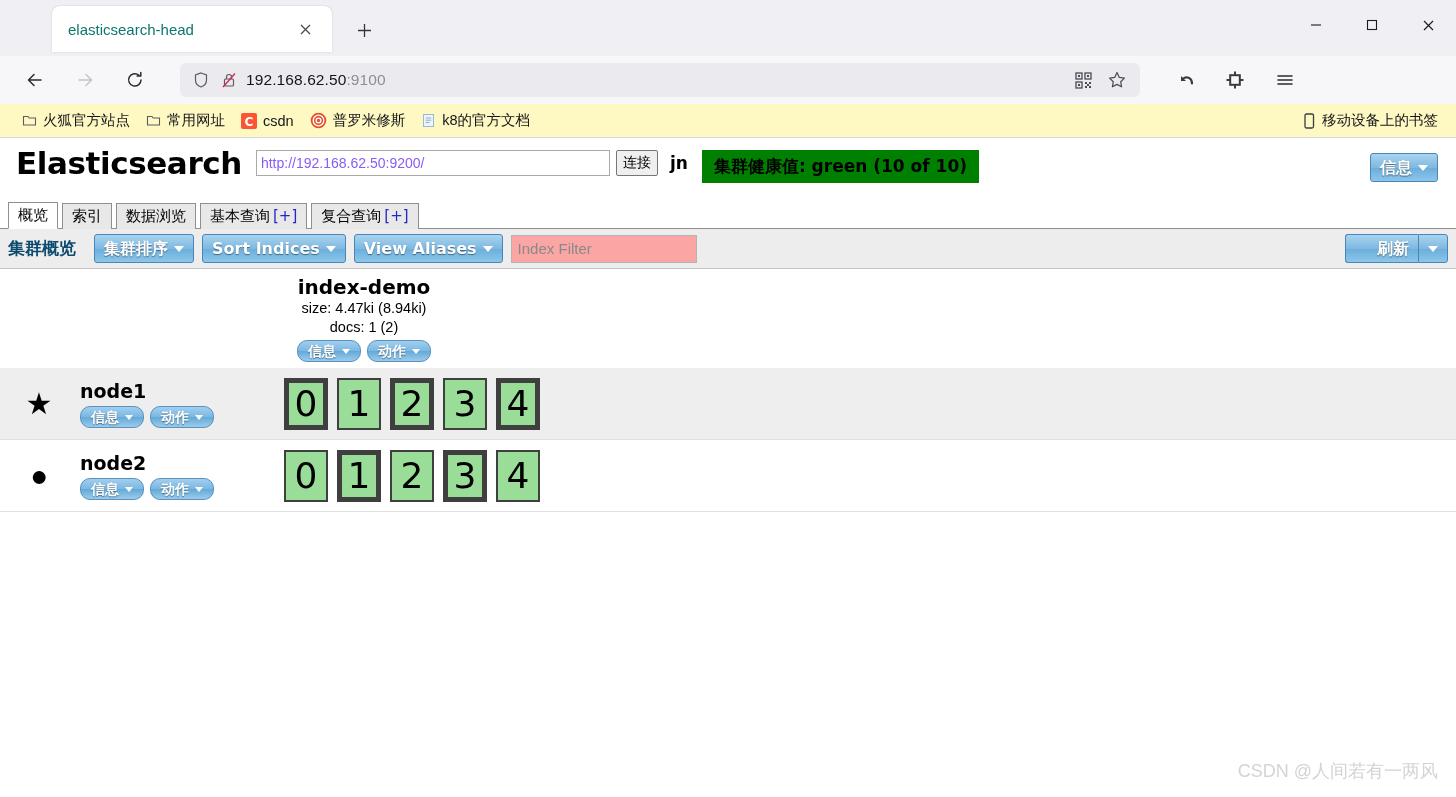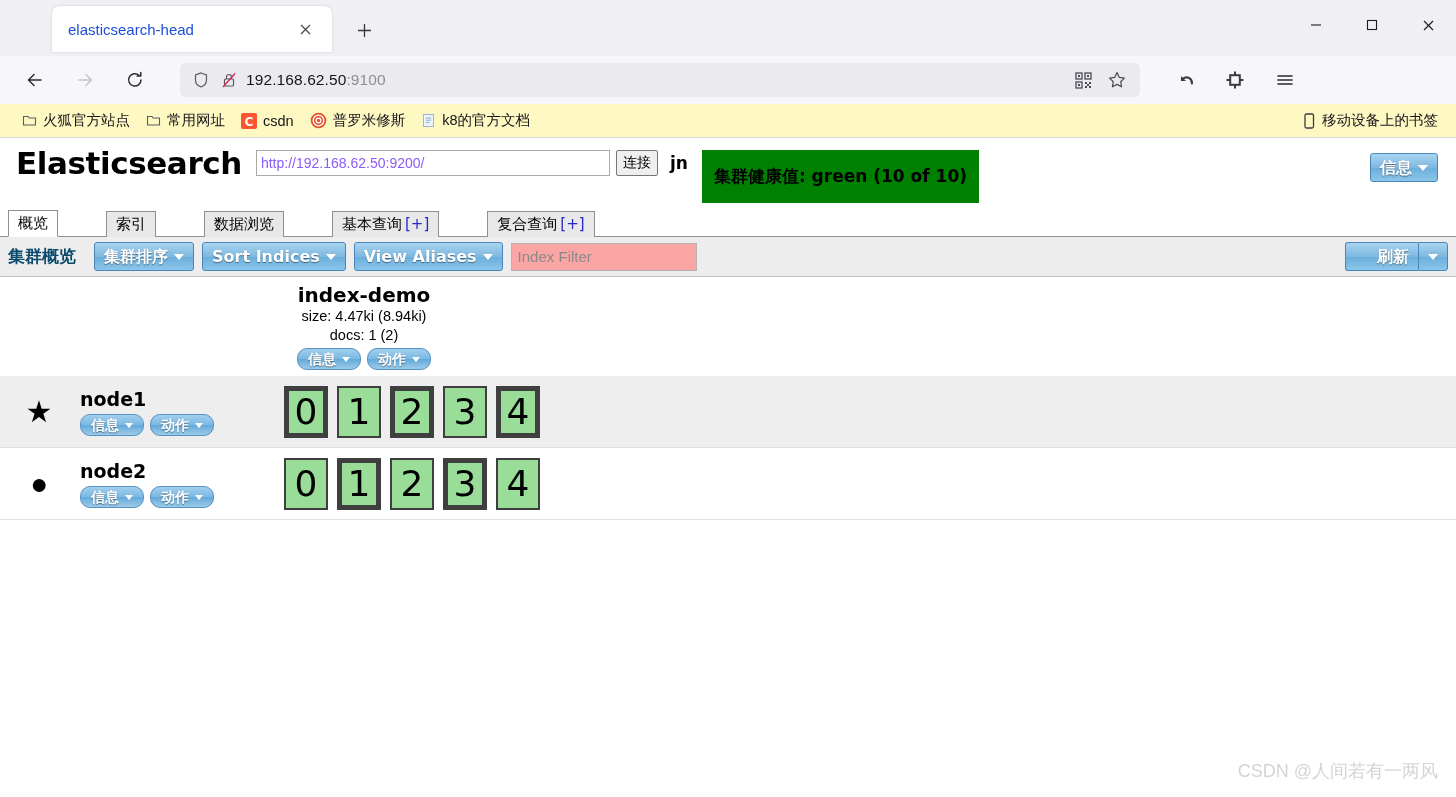--- a/index.html
+++ b/index.html
@@ -21,21 +21,21 @@
   }
   .tab {
     width: 280px; height: 46px; background: #ffffff;
     border-radius: 8px 8px 0 0;
     display: flex; align-items: center;
     padding: 0 14px 0 16px;
     box-shadow: 0 0 2px rgba(0,0,0,.18);
     margin-bottom: 4px;
   }
   .tab-title {
-    flex: 1; font-size: 15px; color: #1d4ed8;
+    flex: 1; font-size: 15px; color: #0f766e;
     white-space: nowrap; overflow: hidden; text-overflow: ellipsis;
   }
   .tab-close { width: 26px; height: 26px; display:flex; align-items:center; justify-content:center; color:#4a4a55; }
   .newtab {
     width: 36px; height: 36px; margin: 0 0 8px 14px;
     display: flex; align-items: center; justify-content: center;
     color: #35353c;
   }
   .wincontrols {
     position: absolute; right: 0; top: 0; height: 50px;
@@ -87,22 +87,22 @@
   }
   .es-connect {
     height: 26px; margin: 6px 0 0 6px; padding: 0 6px;
     font-size: 14px; border: 1px solid #767676; background:#efefef;
     color:#000; border-radius: 2px; cursor: pointer;
     font-family: "DejaVu Sans", sans-serif;
   }
   .es-user { font-size: 17px; font-weight: bold; margin: 9px 0 0 12px; color:#000;
     font-family: "DejaVu Sans", sans-serif; }
   .es-health {
-    margin: 6px 0 4px 14px; background: #008000; color:#000;
-    font-size: 17px; font-weight: bold; padding: 15px 12px;
+    margin: 6px 0 16px 14px; background: #008000; color:#000;
+    font-size: 17px; font-weight: bold; padding: 5px 12px;
     font-family: "DejaVu Sans", sans-serif; white-space: nowrap;
   }
   .es-head-spacer { flex: 1; }
 
   .btn-blue {
     display:inline-flex; align-items:center; gap:6px;
     background: linear-gradient(to bottom, #a8d4f0 0%, #7fb8e0 50%, #6aaedb 51%, #8cc6ea 100%);
     border: 1px solid #4a86b8; border-radius: 3px;
     color: #ffffff; font-weight: bold; font-size: 16px;
     padding: 4px 9px; text-shadow: 0 1px 1px rgba(0,0,0,.45);
@@ -110,21 +110,20 @@
     line-height: 19px;
   }
   .btn-blue .caret { border-left: 5px solid transparent; border-right:5px solid transparent;
     border-top: 6px solid #ffffff; display:inline-block; }
   .es-info-top { margin: 9px 10px 0 0; }
 
   .es-tabs {
     display: flex; align-items: flex-end; padding-left: 8px;
     border-bottom: 1px solid #8f8f8f; background: #ffffff; height: 28px;
     margin-top: 2px;
-    gap: 44px;
   }
   .es-tab {
     border: 1px solid #8f8f8f; border-bottom: none;
     background: #e8e8e8; font-size: 15px; color:#000;
     padding: 2px 9px 3px 9px; margin-right: 4px;
     font-family: "DejaVu Sans", sans-serif;
     position: relative; top: 1px; cursor: pointer;
     line-height: 20px;
   }
   .es-tab.active { background: #ffffff; border-bottom: 1px solid #ffffff; }

